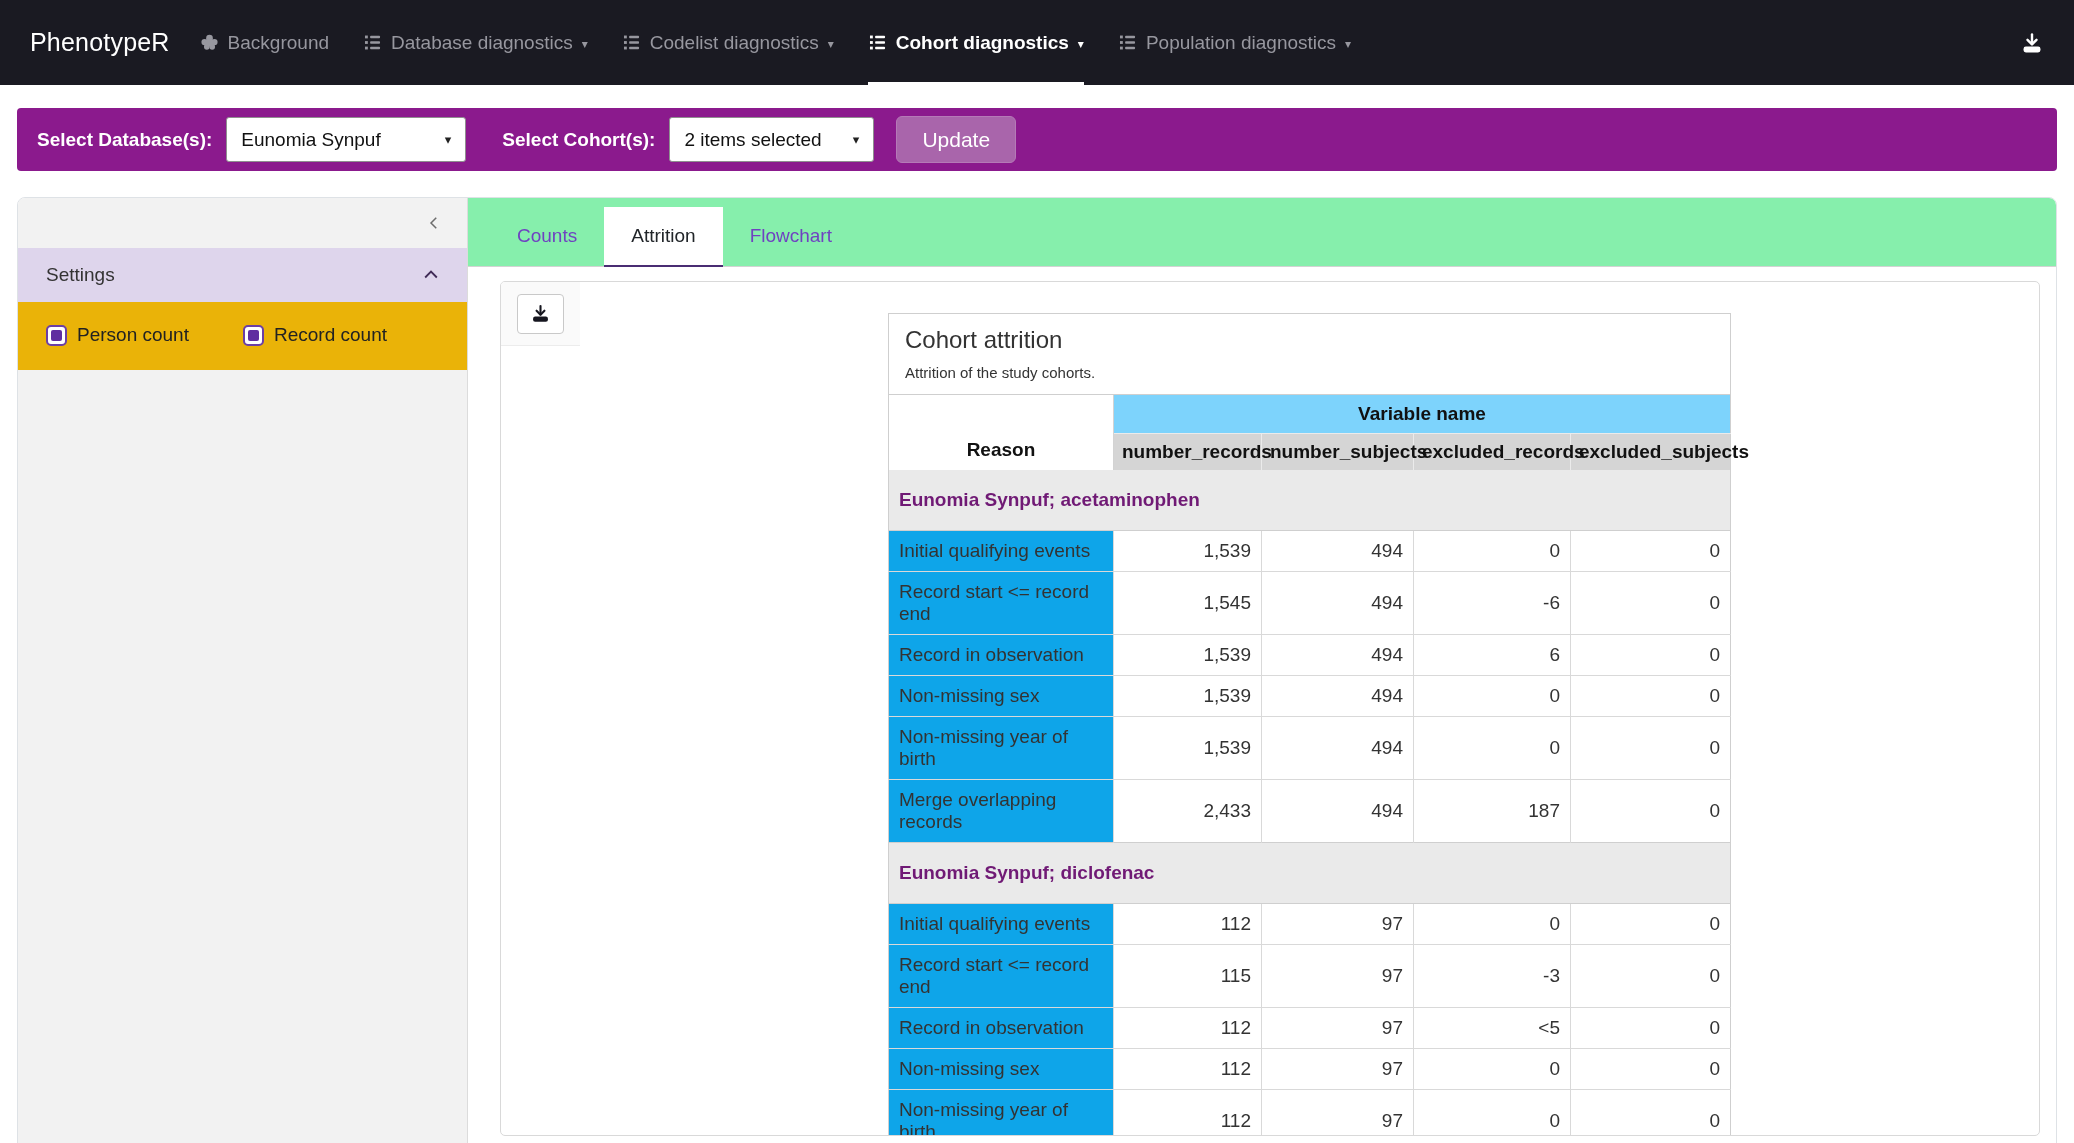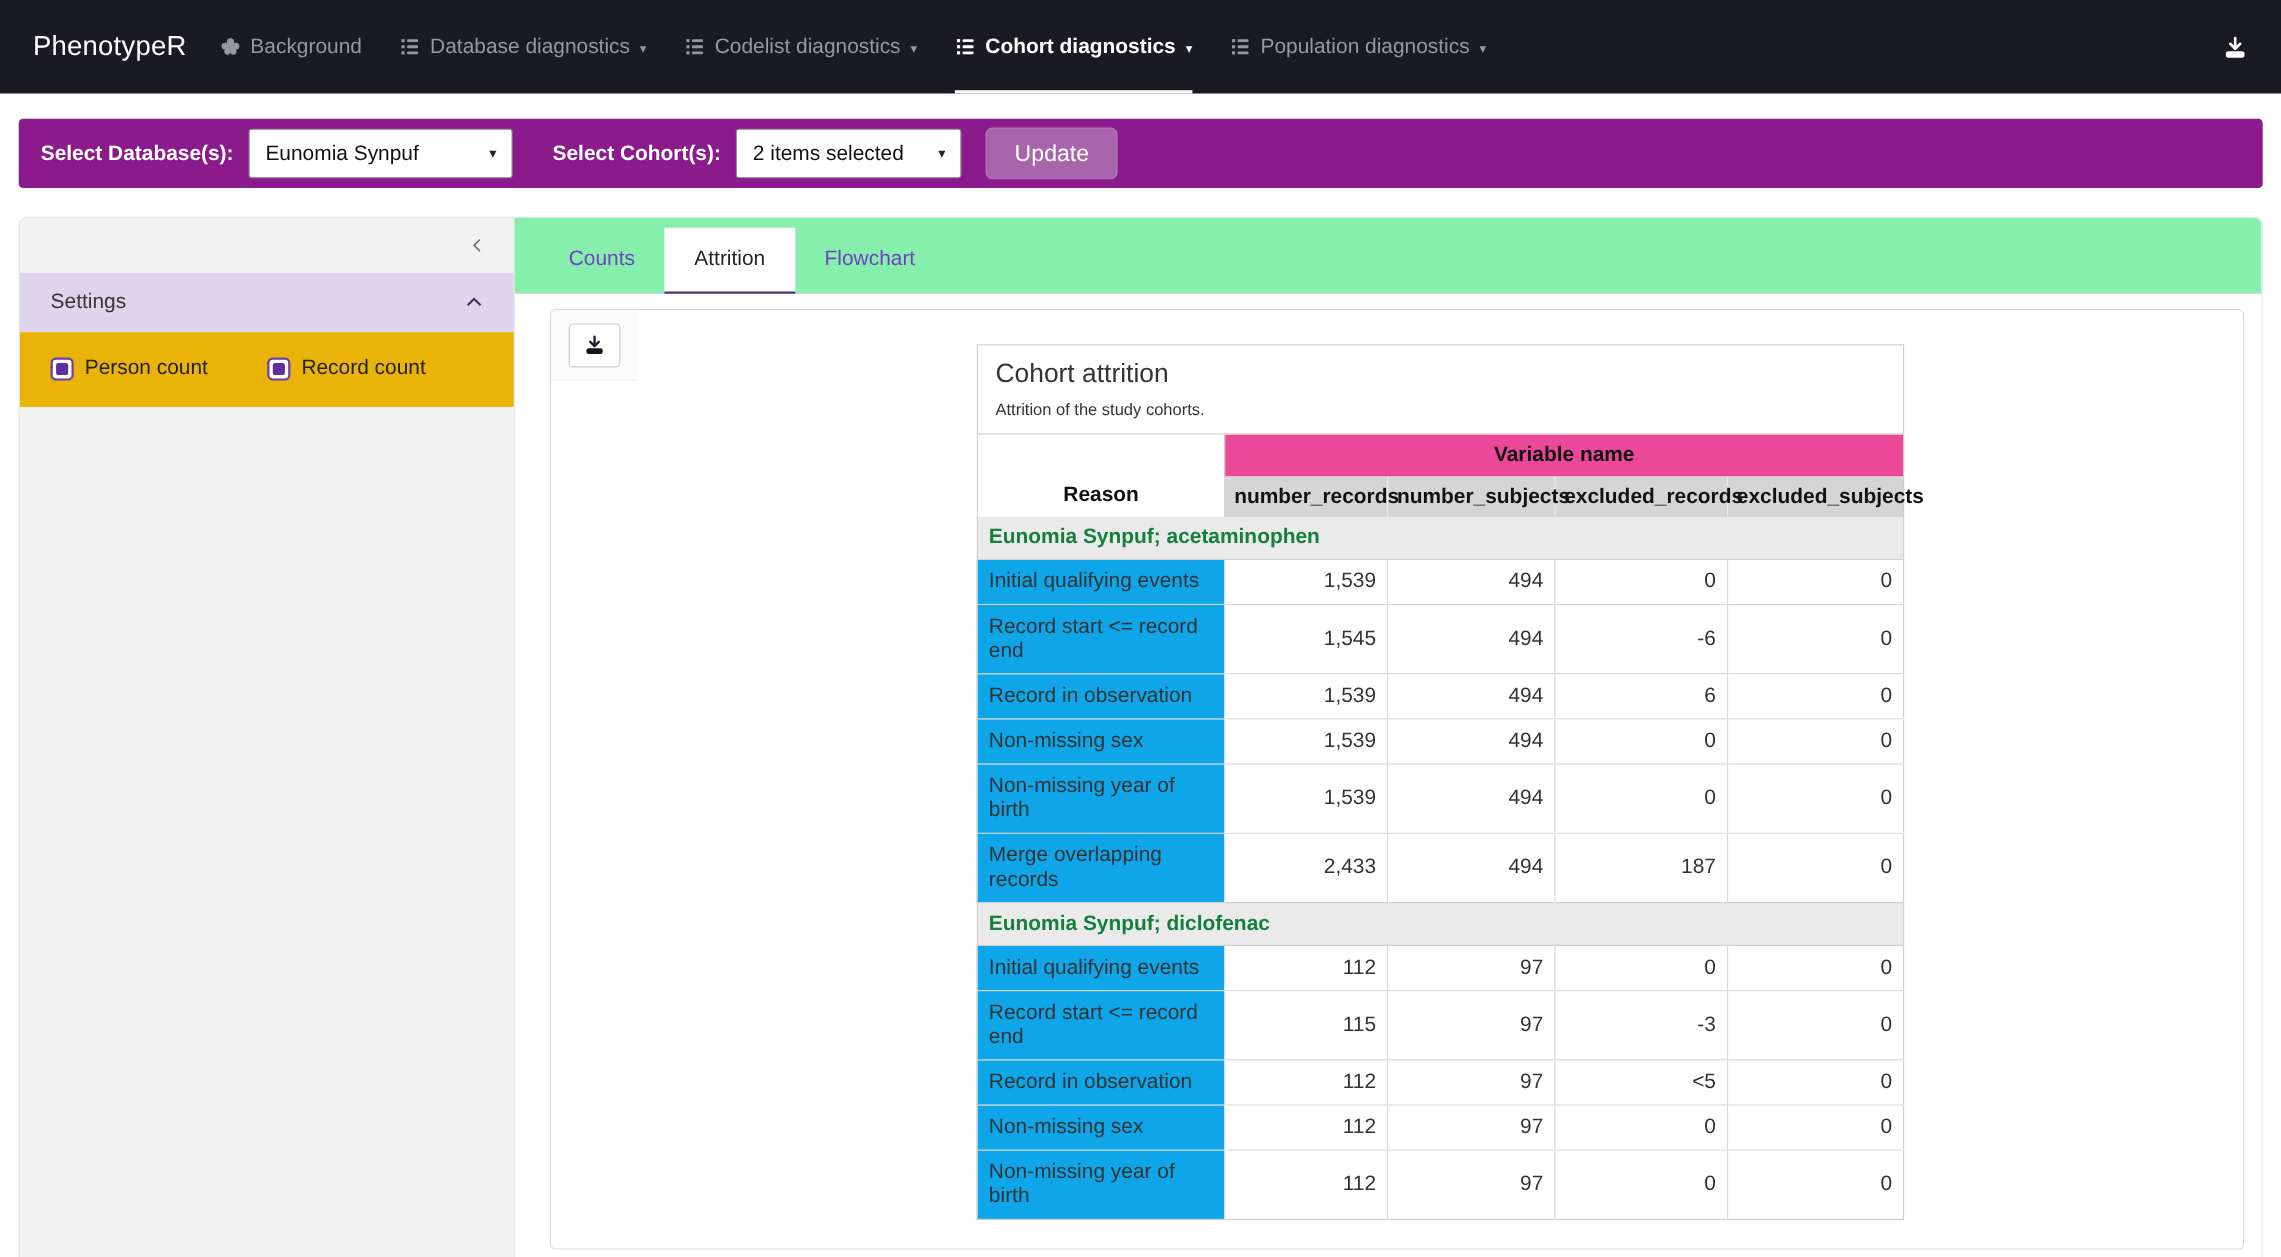--- a/index.html
+++ b/index.html
@@ -80,27 +80,27 @@
   
   table.gt { margin:0 auto; border-collapse:collapse; font-size:19px; color:#333;
     border:1px solid #cfcfcf; table-layout:fixed; width:842px; }
   .gt-title-cell { text-align:left; font-weight:normal; padding:12px 16px 13px;
     border-bottom:1px solid #cfcfcf; background:#fff; }
   .gt-title { font-size:24px; color:#333; }
   .gt-subtitle { font-size:15px; color:#333; margin-top:10px; }
   th.stub-head { background:#fff; border-right:1px solid #d3d3d3;
     vertical-align:bottom; text-align:center; padding:0 8px 9px; font-weight:bold;
     color:#111; }
-  th.spanner { background:#ec4899; font-weight:bold; color:#111; padding:8px 6px;
+  th.spanner { background:#7dd3fc; font-weight:bold; color:#111; padding:8px 6px;
     border-bottom:1px solid #ebebeb; text-align:center; }
   th.collabel { background:#d5d5d5; font-weight:bold; color:#111; padding:7px 8px;
     text-align:center; }
   th.collabel + th.collabel { border-left:1px solid #ebebeb; }
-  td.group-cell { background:#eaeaea; font-weight:bold; color:#15803d;
-    padding:8px 10px; border-top:1px solid #cfcfcf; border-bottom:1px solid #cfcfcf;
+  td.group-cell { background:#eaeaea; font-weight:bold; color:#701a75;
+    padding:19px 10px; border-top:1px solid #cfcfcf; border-bottom:1px solid #cfcfcf;
     text-align:left; }
   td.reason { padding:9px 10px; border-top:1px solid #d9d9d9; text-align:left;
     background:#0ea5e9; }
   td.num { padding:9px 10px; border-top:1px solid #d9d9d9; border-left:1px solid #d9d9d9;
     text-align:right; background:#fff; }
   tbody tr:first-child td { border-top:none; }
 </style>
 </head>
 <body>
 

